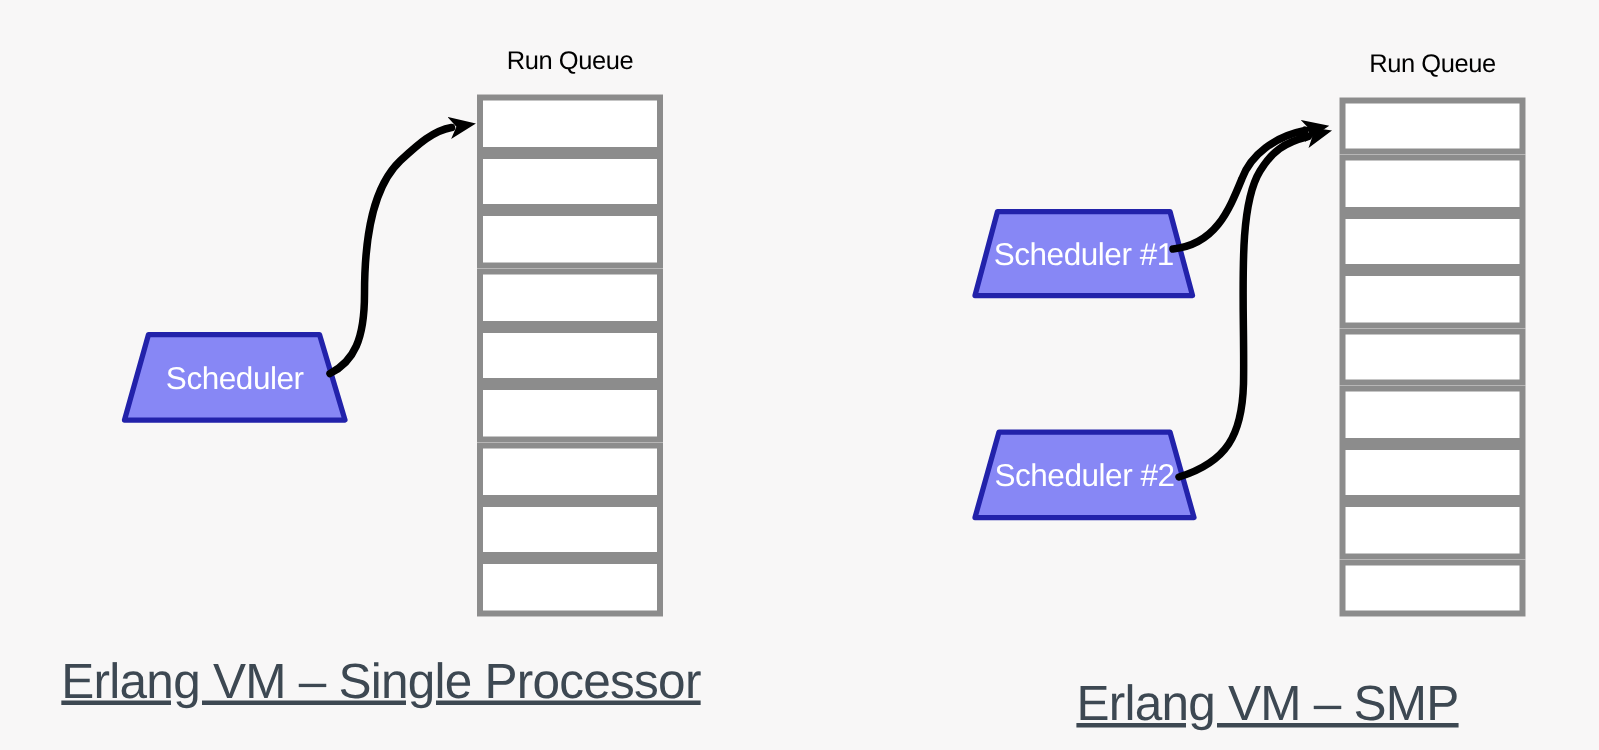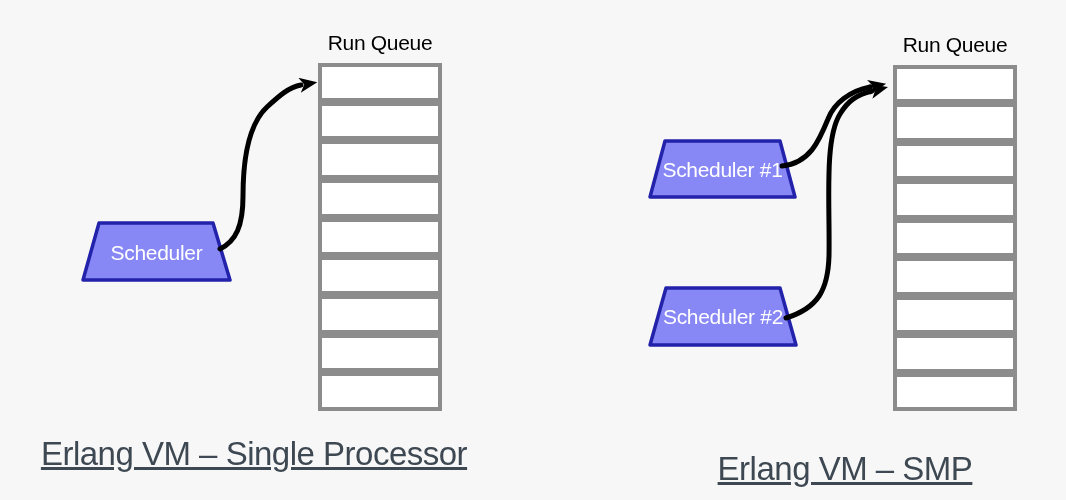--- a/index.html
+++ b/index.html
@@ -31,21 +31,21 @@
     border: 4px solid #8c8c8c;
     box-sizing: border-box;
   }
   #queue-left  { left: 318px; top: 63px; width: 124px; height: 348px; }
   #queue-right { left: 893px; top: 65px; width: 124px; height: 346px; }
 
   
   .queue-label {
     width: 124px;
     text-align: center;
-    font-size: 21px;
+    font-size: 17px;
     font-weight: 500;
     color: #000000;
     letter-spacing: -0.3px;
     white-space: nowrap;
   }
   #queue-label-left  { left: 318px; top: 31px; }
   #queue-label-right { left: 893px; top: 33px; }
 
   
   .sched-svg { overflow: visible; }

